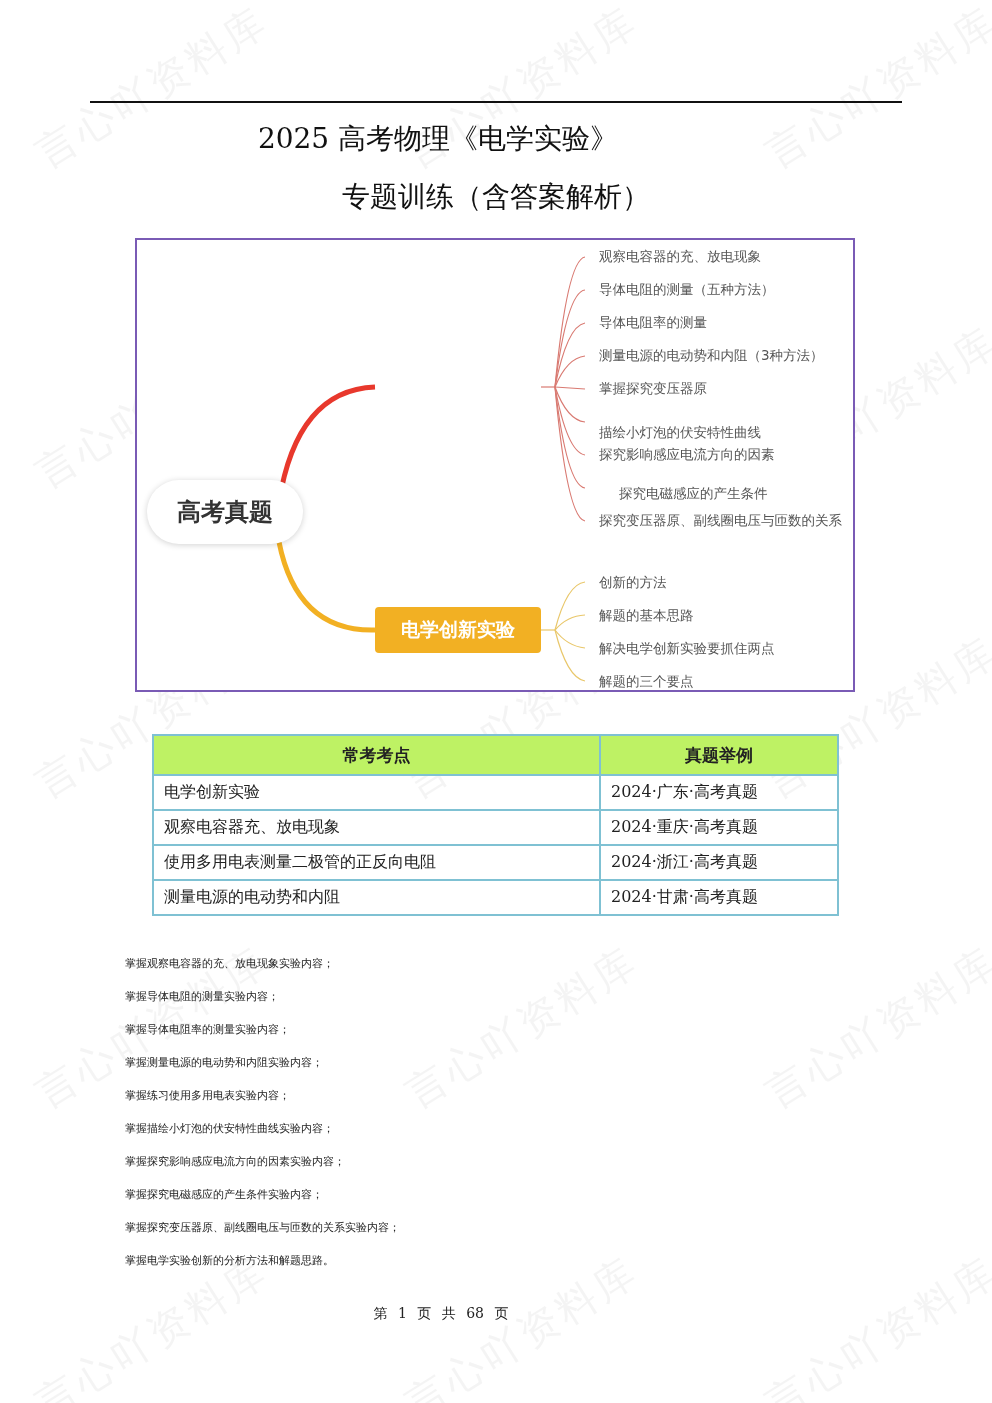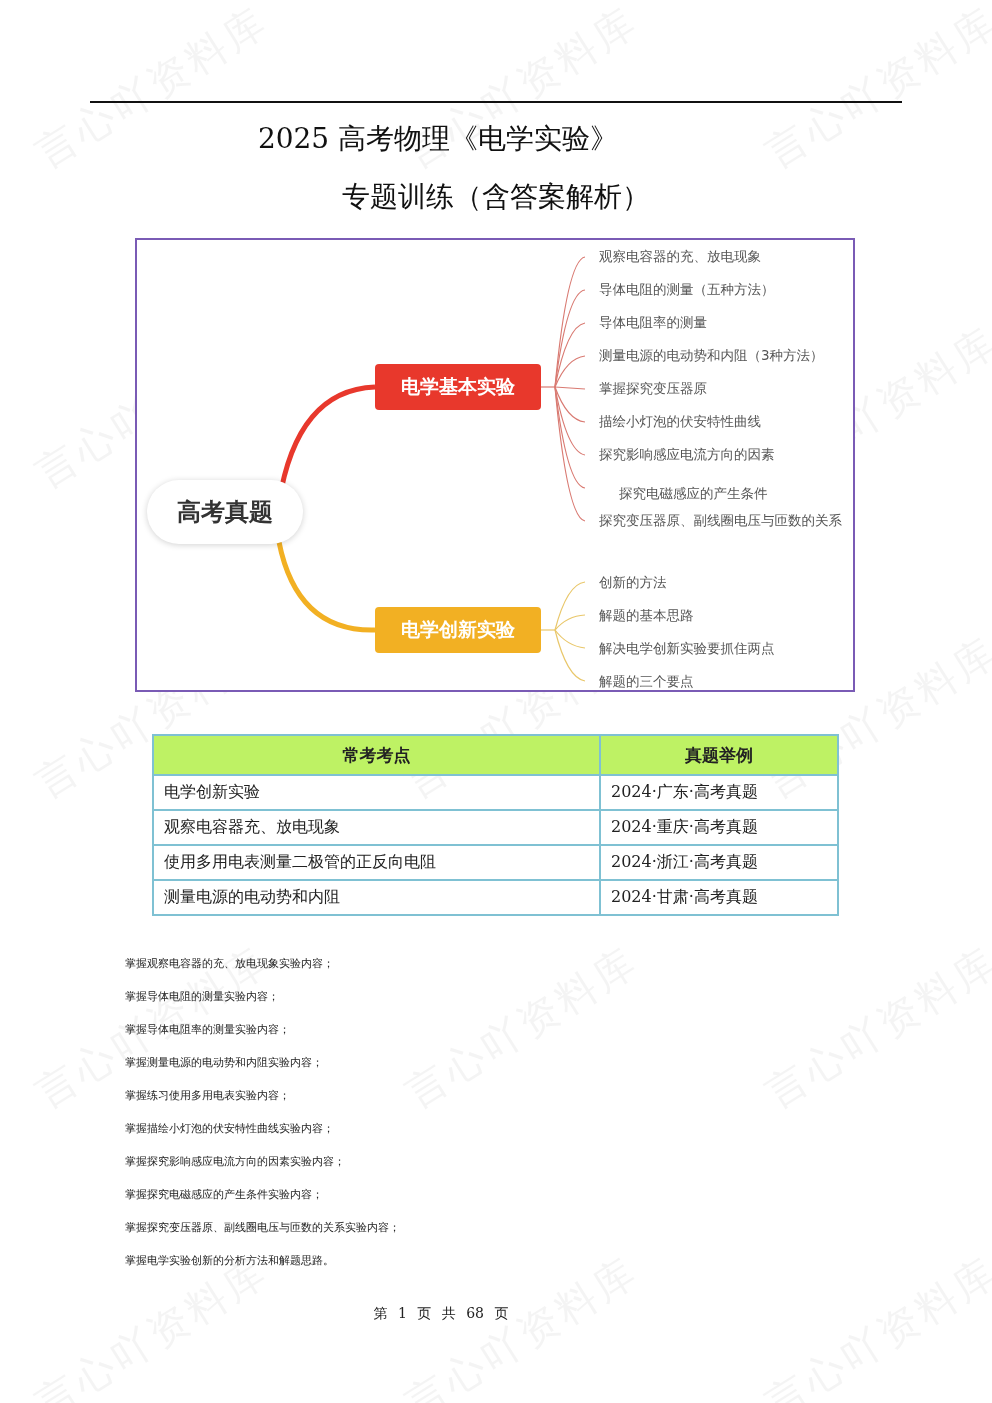--- a/index.html
+++ b/index.html
@@ -102,29 +102,28 @@
     <g stroke="#e9c76a" stroke-width="1.2" fill="none">
       <path d="M 404 390 L 418 390"></path>
       <path d="M 418 390 Q 430 344 448 342"></path>
       <path d="M 418 390 Q 430 376 448 375"></path>
       <path d="M 418 390 Q 430 406 448 408"></path>
       <path d="M 418 390 Q 430 438 448 441"></path>
     </g>
   </svg>
 
   <div class="root-node">高考真题</div>
-  <div class="branch-node branch-basic">电学基本实验</div>
   <div class="branch-node branch-innov">电学创新实验</div>
 
   <div class="leaf" style="top:8px;">观察电容器的充、放电现象</div>
   <div class="leaf" style="top:41px;">导体电阻的测量（五种方法）</div>
   <div class="leaf" style="top:74px;">导体电阻率的测量</div>
   <div class="leaf" style="top:107px;">测量电源的电动势和内阻（3种方法）</div>
   <div class="leaf" style="top:140px;">掌握探究变压器原</div>
-  <div class="leaf" style="top:173px;">描绘小灯泡的伏安特性曲线</div>
+  <div class="leaf" style="top:184px;">描绘小灯泡的伏安特性曲线</div>
   <div class="leaf" style="top:206px;">探究影响感应电流方向的因素</div>
   <div class="leaf" style="top:245px;margin-left:20px;">探究电磁感应的产生条件</div>
   <div class="leaf" style="top:272px;">探究变压器原、副线圈电压与匝数的关系</div>
 
   <div class="leaf" style="top:334px;">创新的方法</div>
   <div class="leaf" style="top:367px;">解题的基本思路</div>
   <div class="leaf" style="top:400px;">解决电学创新实验要抓住两点</div>
   <div class="leaf" style="top:433px;">解题的三个要点</div>
 </div>
 

